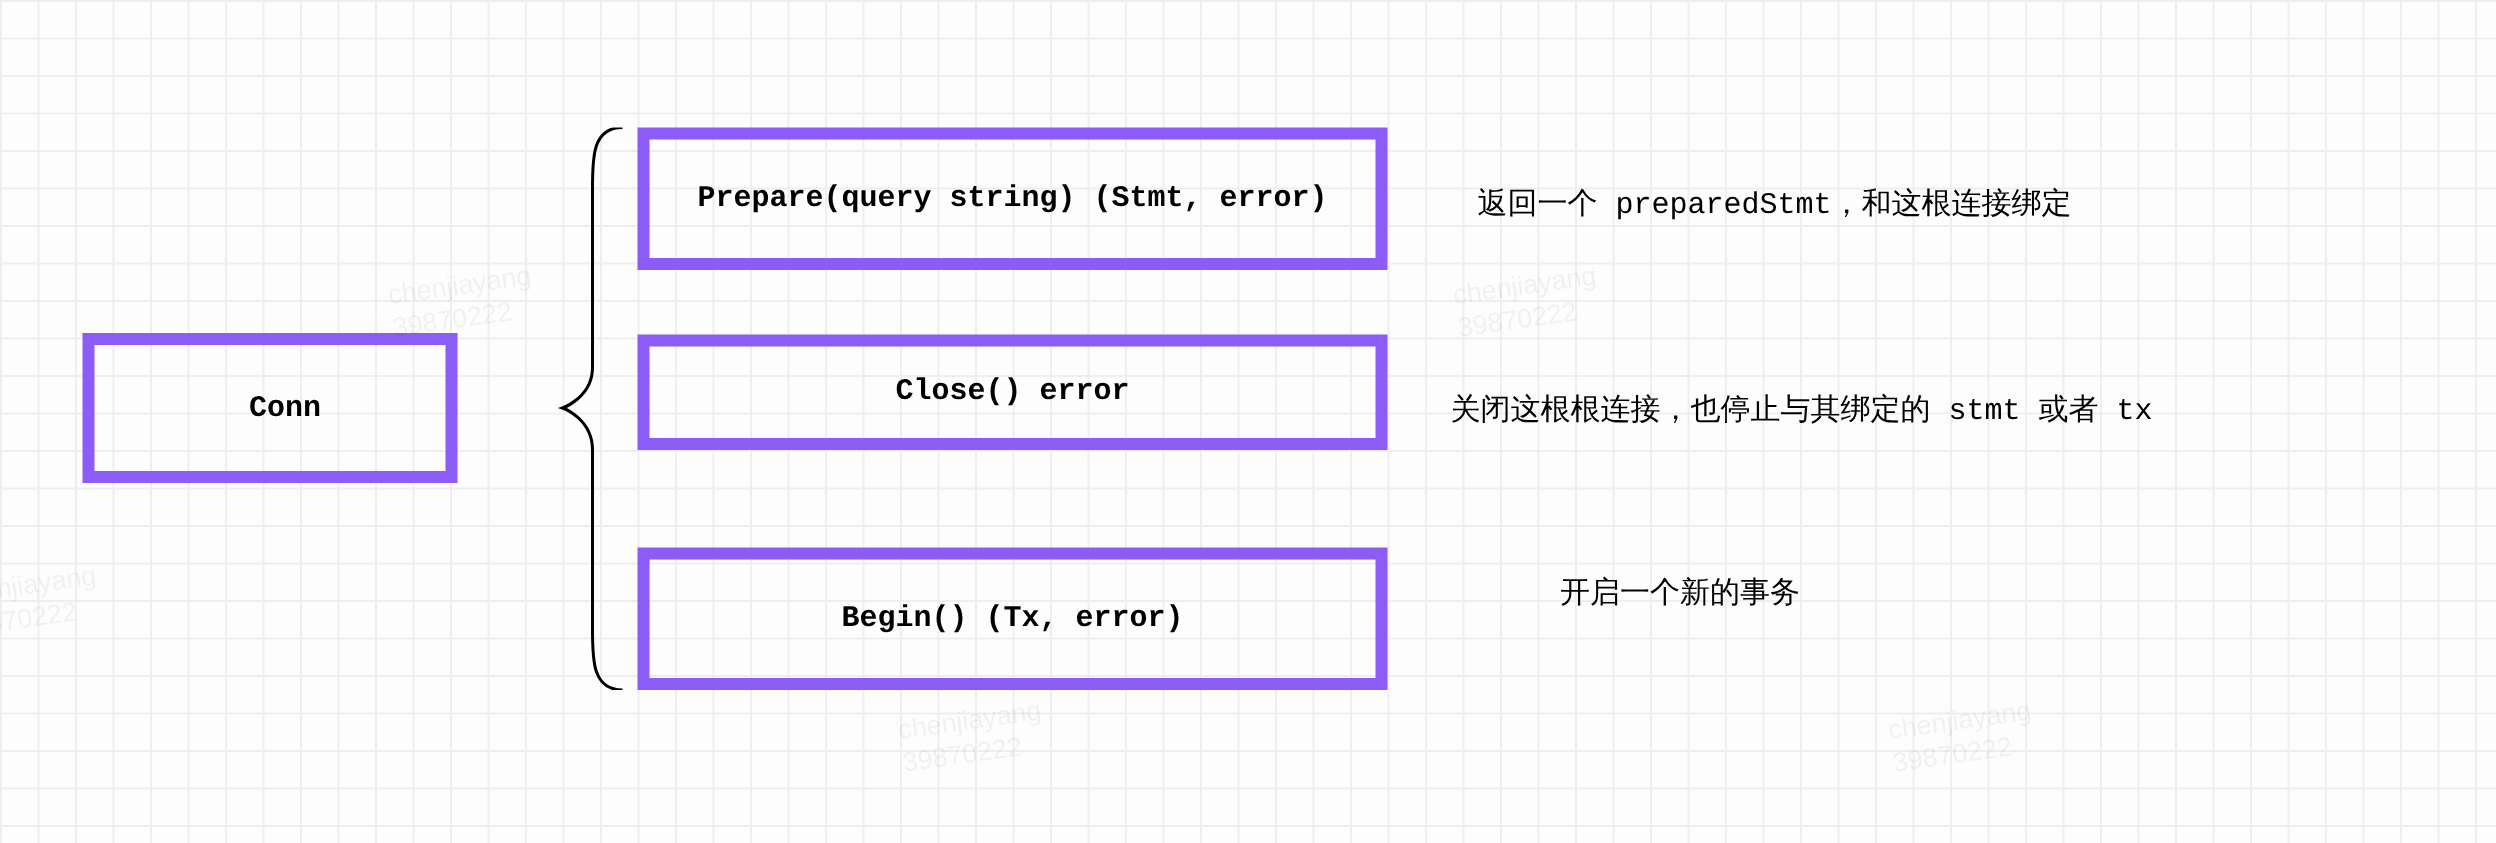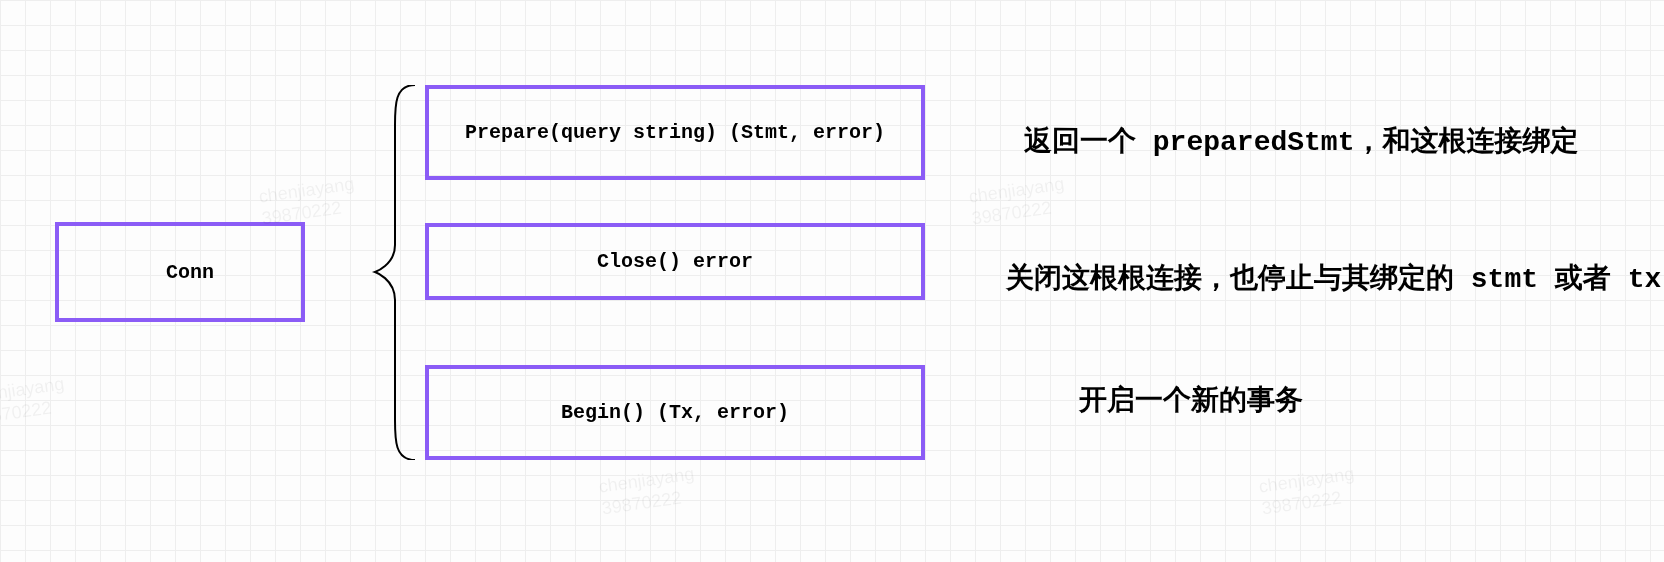--- a/index.html
+++ b/index.html
@@ -10,35 +10,34 @@
       linear-gradient(#eee 1px, transparent 1px),
       linear-gradient(90deg, #eee 1px, transparent 1px);
     background-size: 25px 25px;
     width: 1664px;
     height: 562px;
     position: relative;
     overflow: hidden;
   }
   .box {
     position: absolute;
-    border: 4px solid #8b5cf6;
+    border: 8px solid #8b5cf6;
     background: transparent;
     display: flex;
     align-items: center;
     justify-content: center;
     text-align: center;
     font-weight: bold;
     font-size: 20px;
   }
   .desc {
     position: absolute;
-    font-size: 28px;
-    font-weight: bold;
+    font-size: 20px;
+    font-weight: normal;
     white-space: nowrap;
-    margin-left: 39px;
   }
   .brace {
     position: absolute;
     left: 365px;
     top: 85px;
     width: 60px;
     height: 375px;
   }
   .watermark {
     position: absolute;

